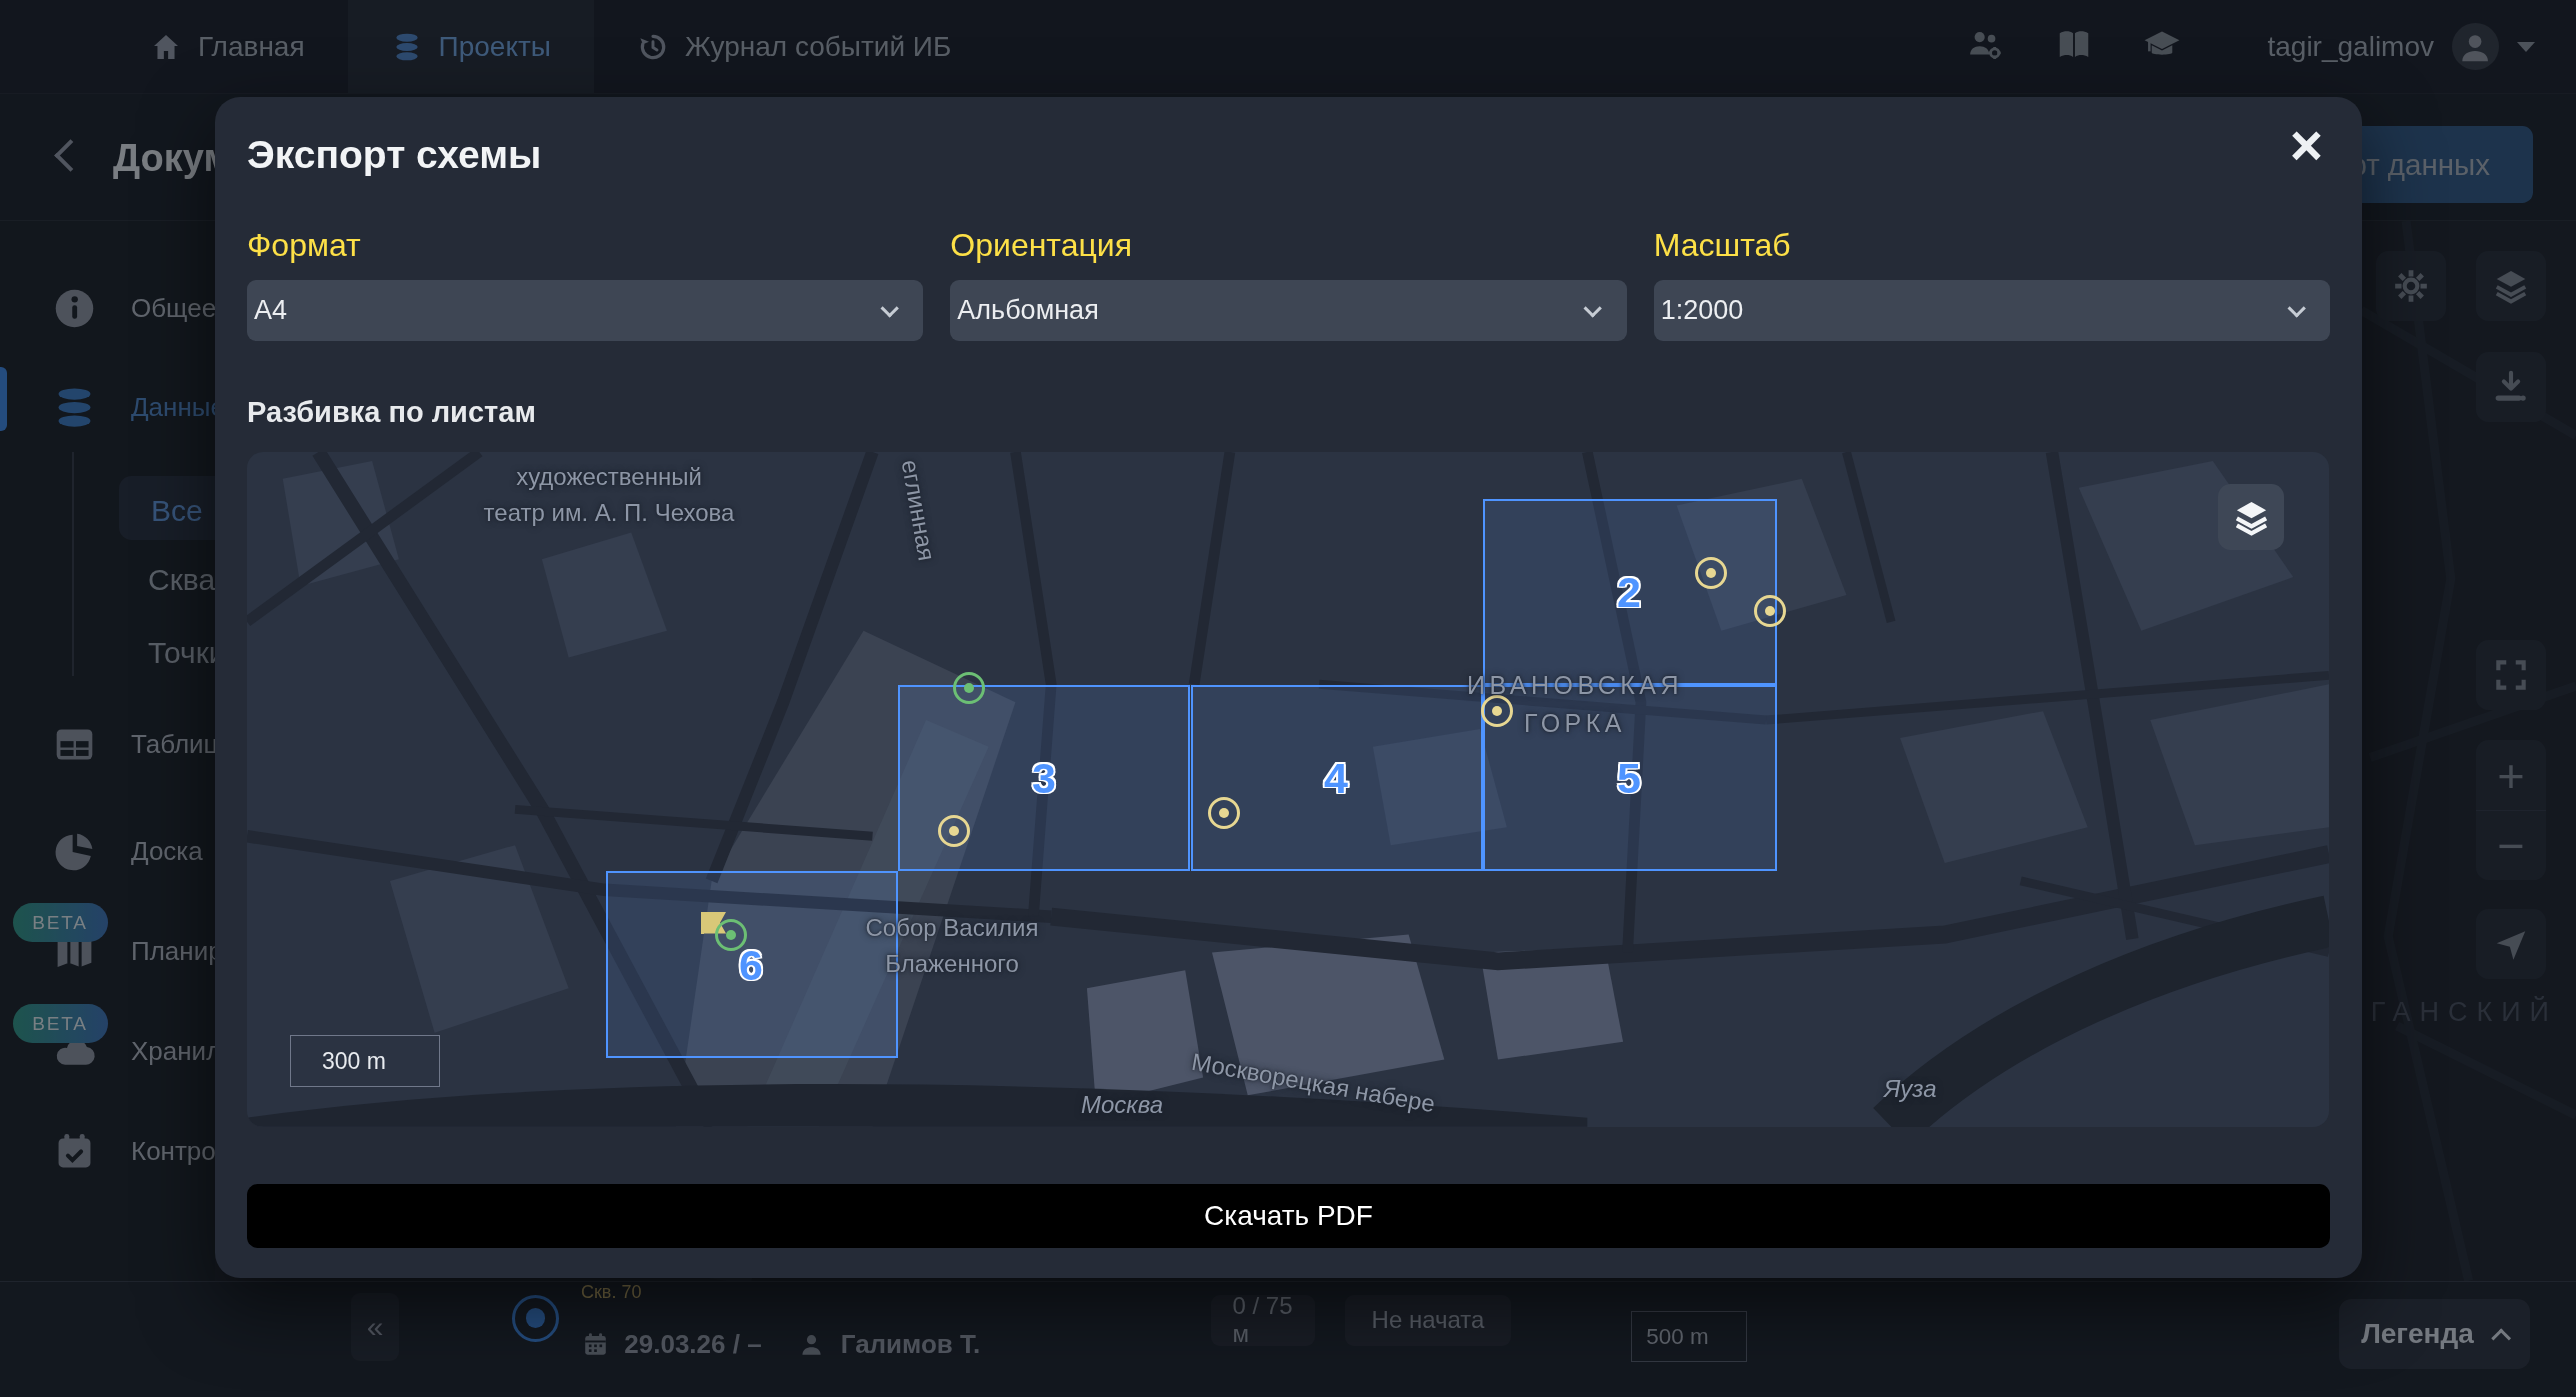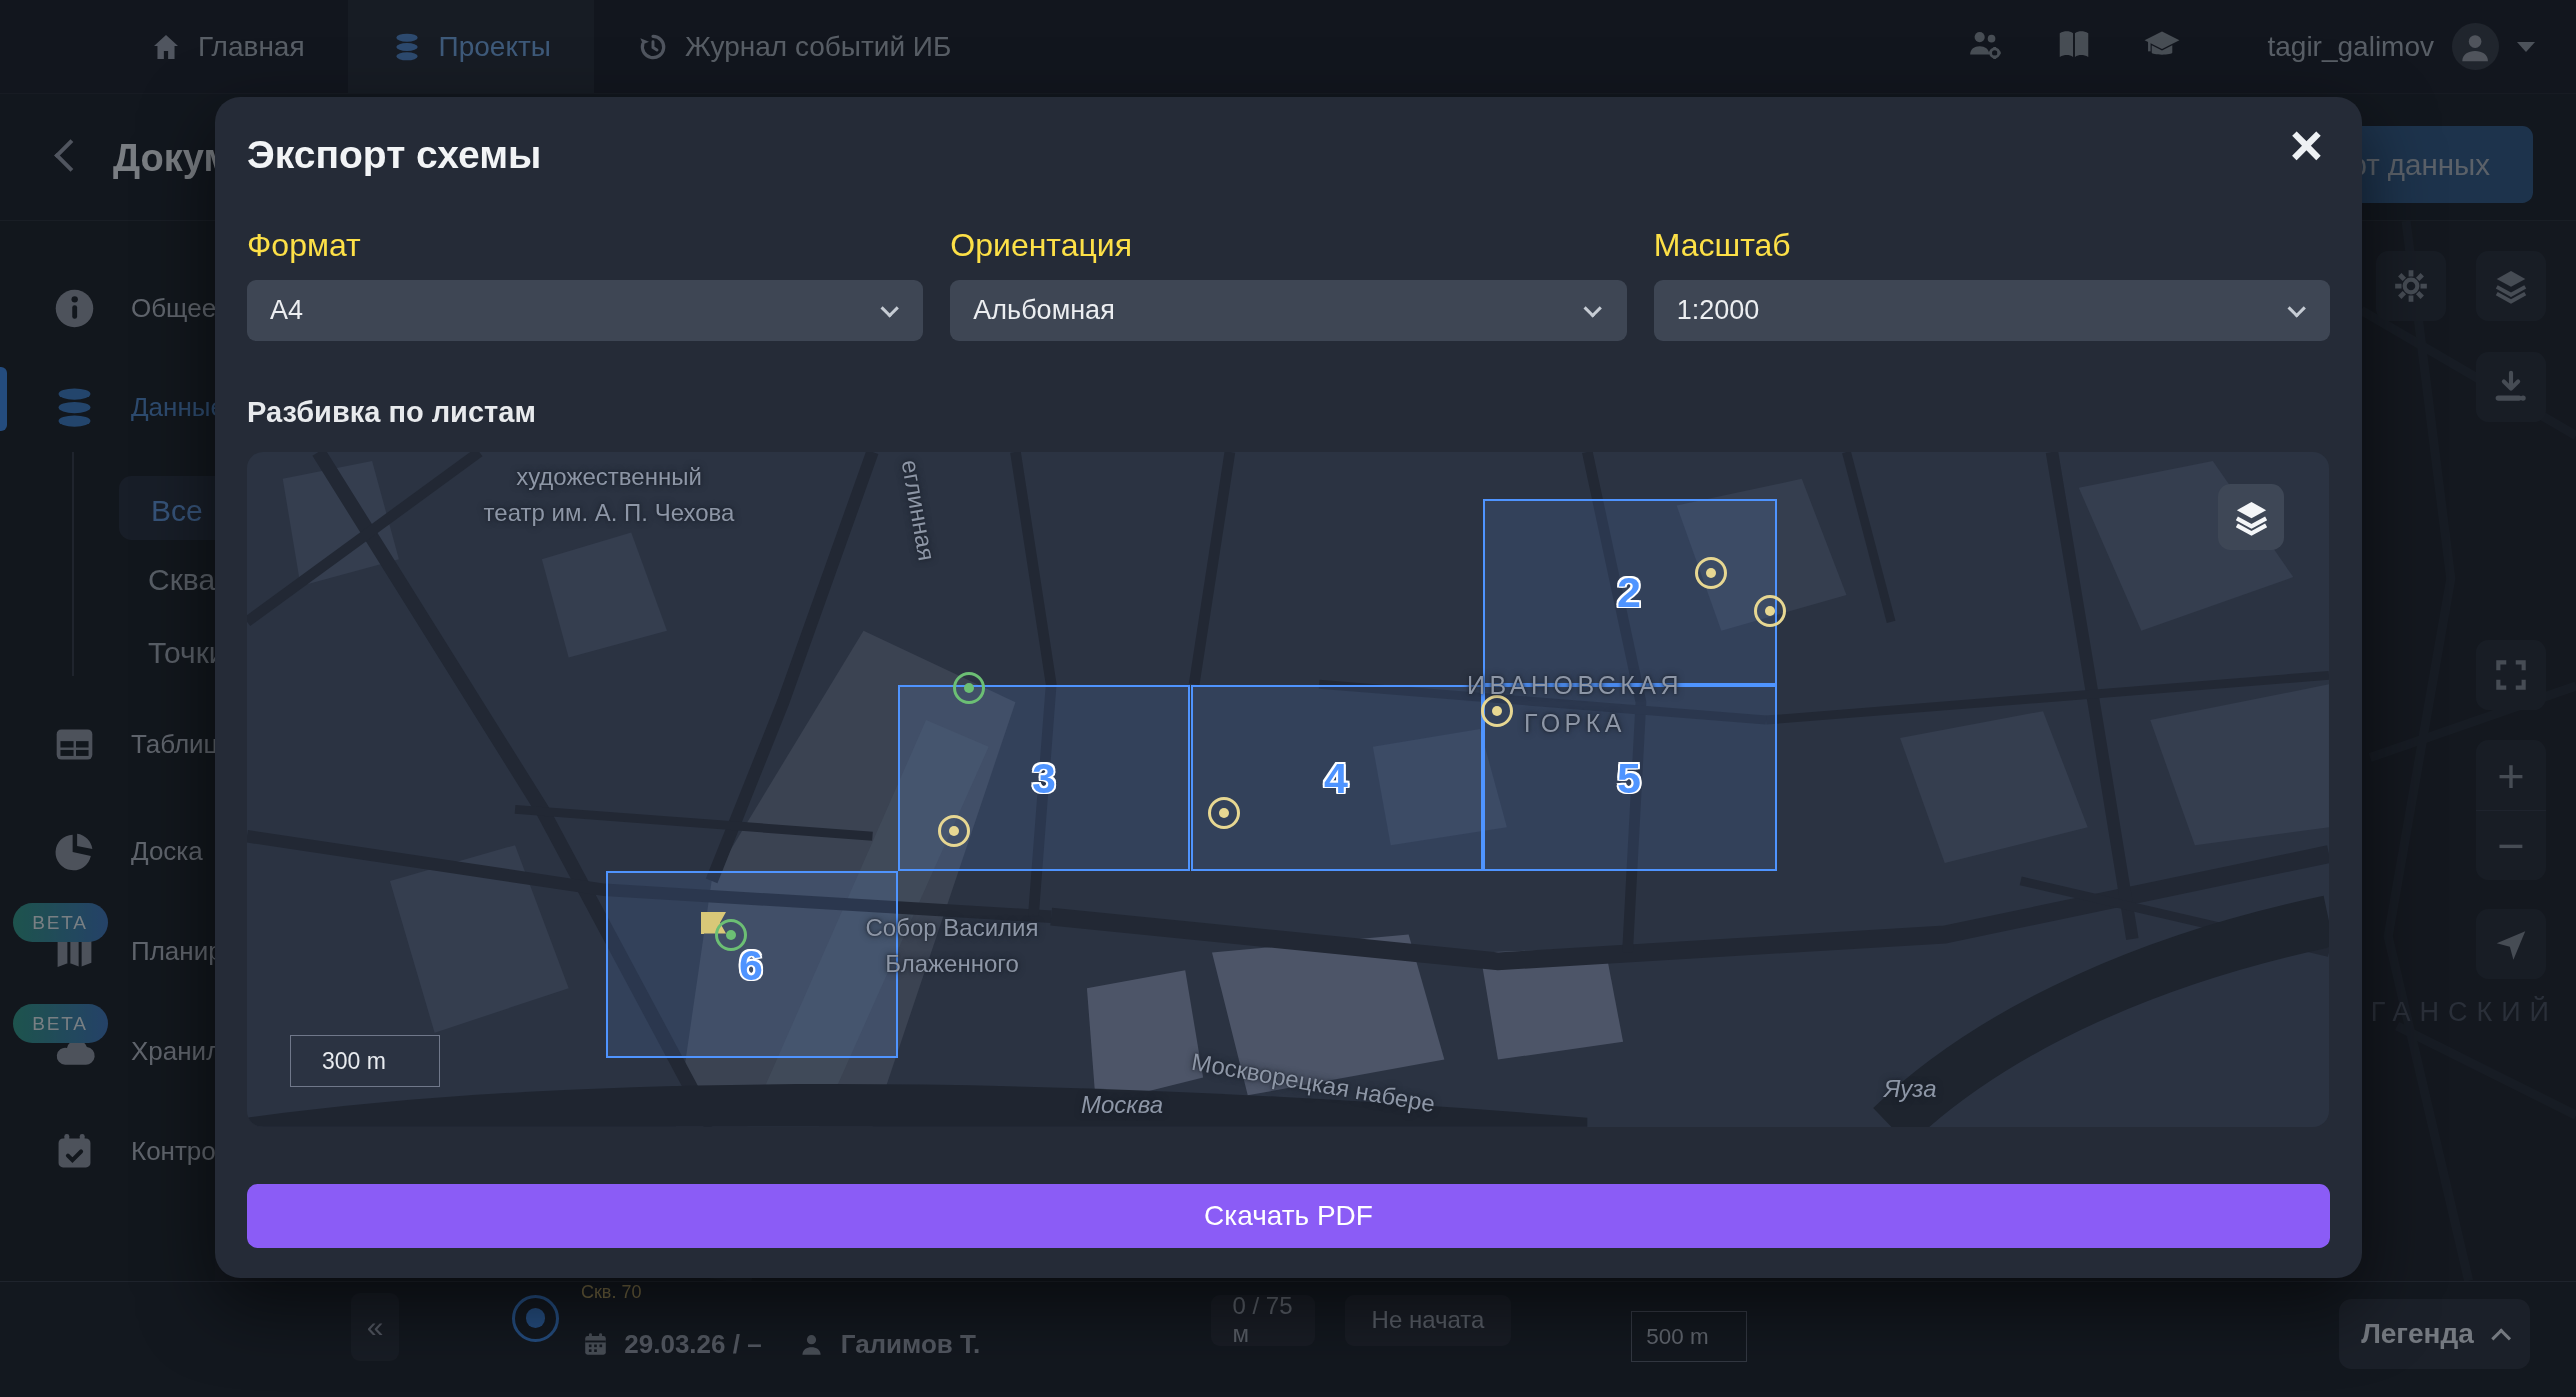--- a/index.html
+++ b/index.html
@@ -94,21 +94,21 @@
   .backdrop { position:absolute; inset:0; background:rgba(8,10,15,0.45); z-index:20; }
   .modal { position:absolute; left:215px; top:97px; width:2147px; height:1181px; background:#252b37;
     border-radius:25px; z-index:30; box-shadow:0 27px 72px rgba(0,0,0,0.55); padding:0 32px; }
   .modal-title { margin-top:36px; font-size:39px; font-weight:700; color:#f2f4f6; }
   .modal-close { position:absolute; top:19.7px; right:39px; font-size:57px; color:#eef1f4; line-height:1;
     cursor:pointer; font-weight:600; }
   .fields { display:flex; gap:27px; margin-top:50px; }
   .field { flex:1; }
   .field-label { font-size:32px; color:#fde047; margin-bottom:16px; }
   .select { position:relative; height:61px; background:#3e4654; border-radius:9px; display:flex;
-    align-items:center; padding-left:23px; font-size:27px; color:#eceef1; cursor:pointer; }
+    align-items:center; padding-left:7px; font-size:27px; color:#eceef1; cursor:pointer; }
   .select .chev { position:absolute; right:27px; top:21.5px; width:13.4px; height:13.4px;
     border-right:3.6px solid #c6ccd4; border-bottom:3.6px solid #c6ccd4; transform:rotate(45deg); }
   .section-title { margin-top:55px; font-size:29px; font-weight:700; color:#e8eaed; }
   .sheet-map { position:relative; margin-top:23px; width:2082px; height:675px; border-radius:16px;
     overflow:hidden; background:#2b3342; }
   .sheet-map svg.streets { position:absolute; inset:0; }
   .sheet { position:absolute; border:2.7px solid #4f94ff; background:rgba(110,165,255,0.13); }
   .sheet-num { position:absolute; transform:translate(-50%,-50%); font-size:43px; font-weight:700; color:#4f94ff;
     text-shadow:1.8px 0 #fff,-1.8px 0 #fff,0 1.8px #fff,0 -1.8px #fff,1.8px 1.8px #fff,-1.8px -1.8px #fff,1.8px -1.8px #fff,-1.8px 1.8px #fff; }
   .marker { position:absolute; width:32px; height:32px; border-radius:50%; border:3.6px solid var(--c);
@@ -116,21 +116,21 @@
   .marker::after { content:""; position:absolute; inset:8px; border-radius:50%; background:var(--c); }
   .flag { position:absolute; width:25px; height:21.5px; background:#d9c878; transform:translate(-30px,-23px);
     clip-path:polygon(0 0,100% 0,76% 50%,100% 100%,12% 100%,12% 160%,0 160%); }
   .map-label { position:absolute; font-size:24px; color:#8d96a6; white-space:pre-line; line-height:1.5;
     text-shadow:0 0 7.2px #1c222c, 0 0 2.7px #1c222c; }
   .modal-layers-btn { position:absolute; top:32px; right:45px; width:66px; height:66px; background:#3e4756;
     border-radius:12.5px; display:flex; align-items:center; justify-content:center; color:#f4f6f8; }
   .modal-layers-btn svg { width:39px; height:39px; }
   .map-scalebox { position:absolute; left:43px; top:583px; width:150px; height:52px; border:1.8px solid #70788a;
     color:#e8ebef; font-size:23px; display:flex; align-items:center; padding-left:31px; }
-  .pdf-btn { margin-top:57px; height:64px; width:100%; background:#8b5cf6; border:none; border-radius:10.7px;
+  .pdf-btn { margin-top:57px; height:64px; width:100%; background:#000000; border:none; border-radius:10.7px;
     color:#ffffff; font-size:28px; font-family:inherit; cursor:pointer; }
 </style>
 </head>
 <body>
 
 <div class="app">
 
   <div class="topnav">
     <div class="nav-items">
       <div class="nav-item">

